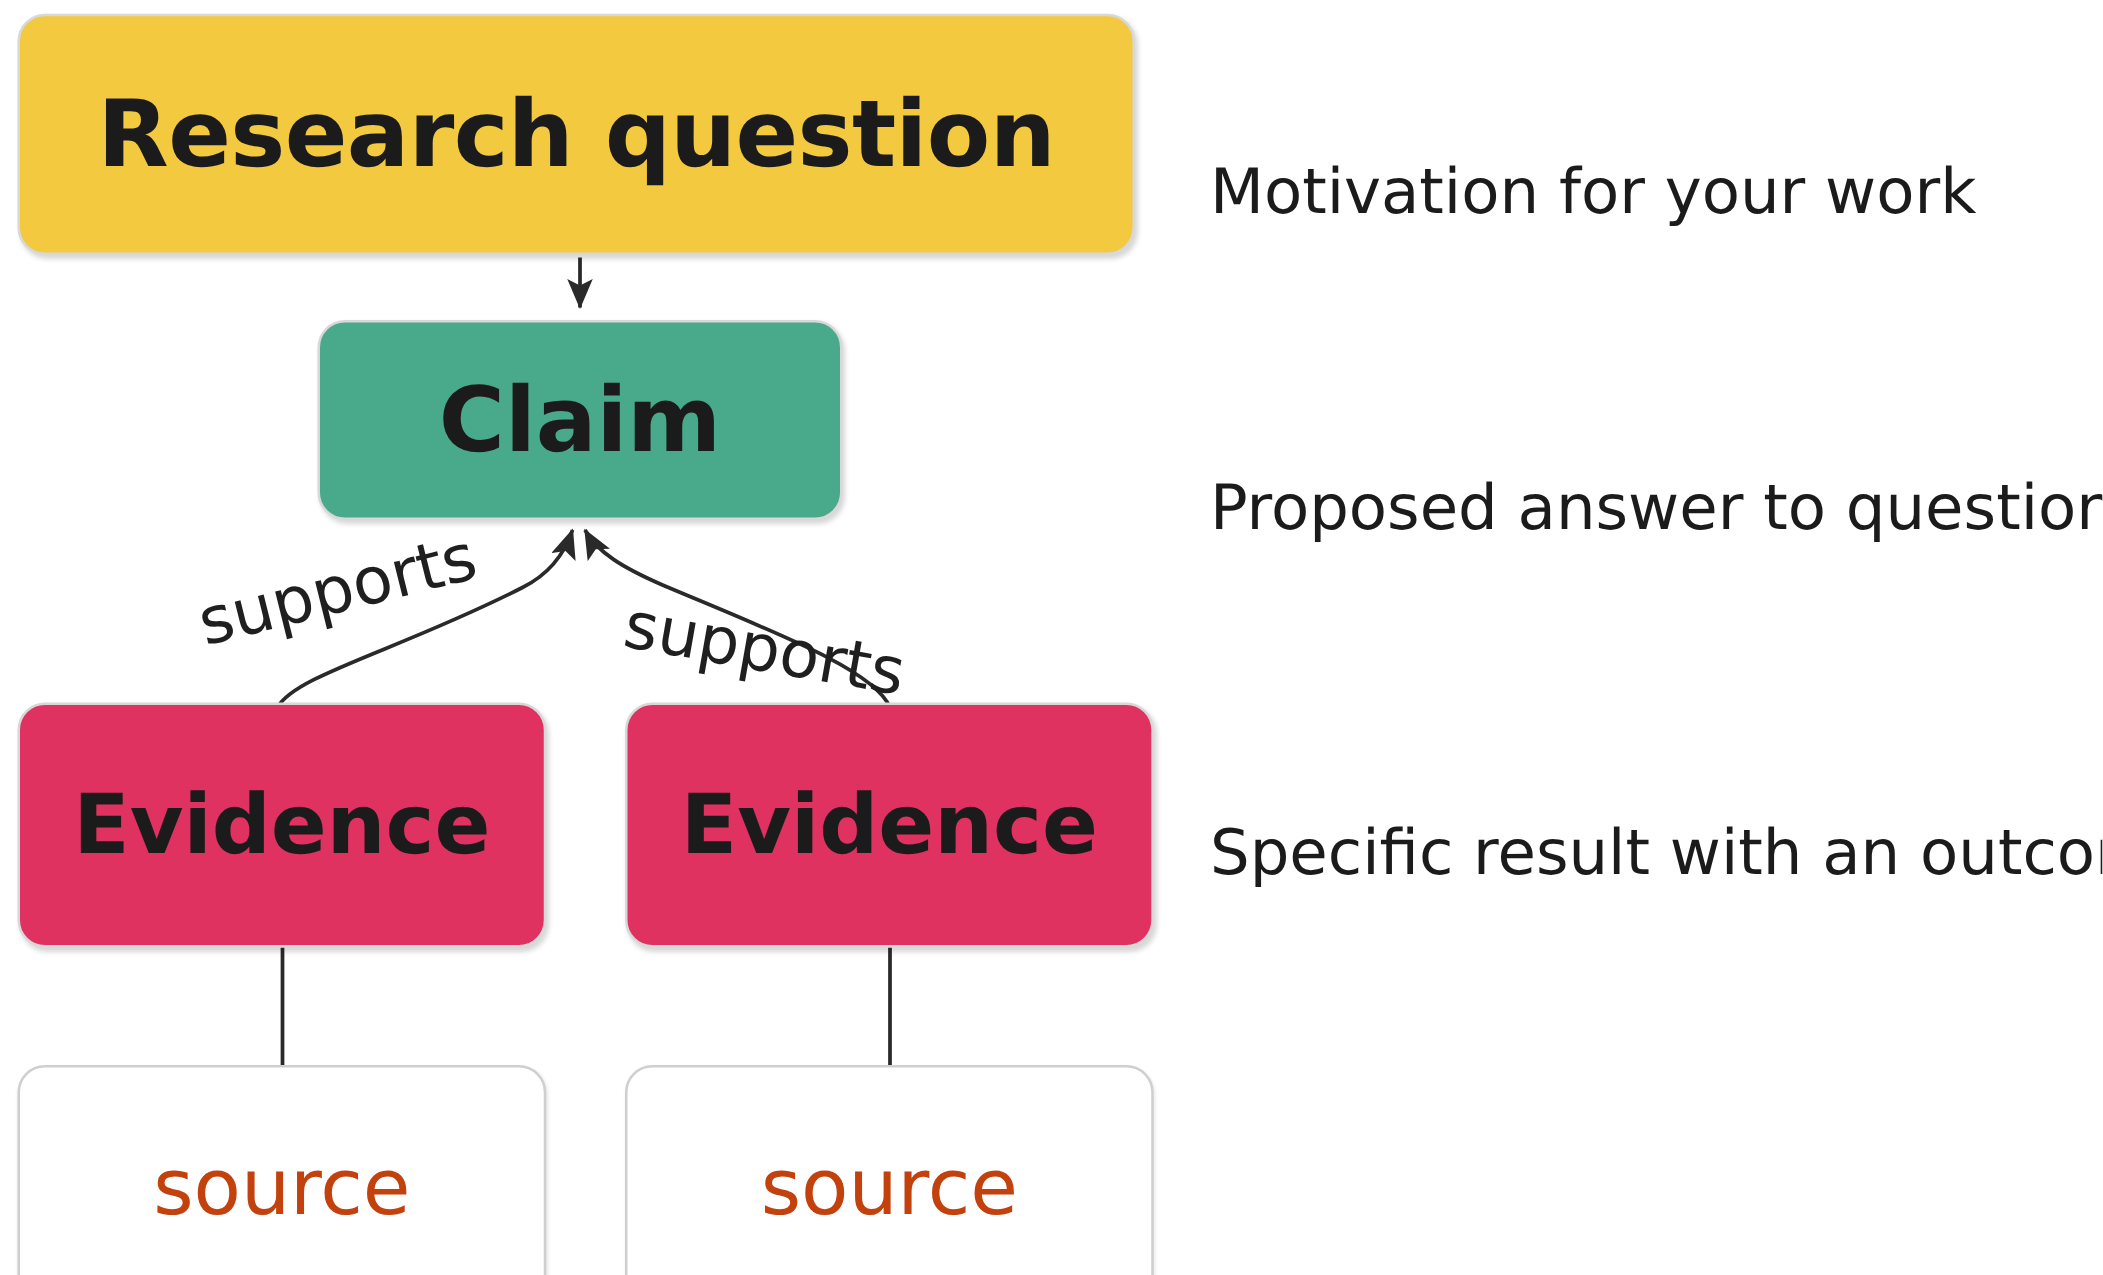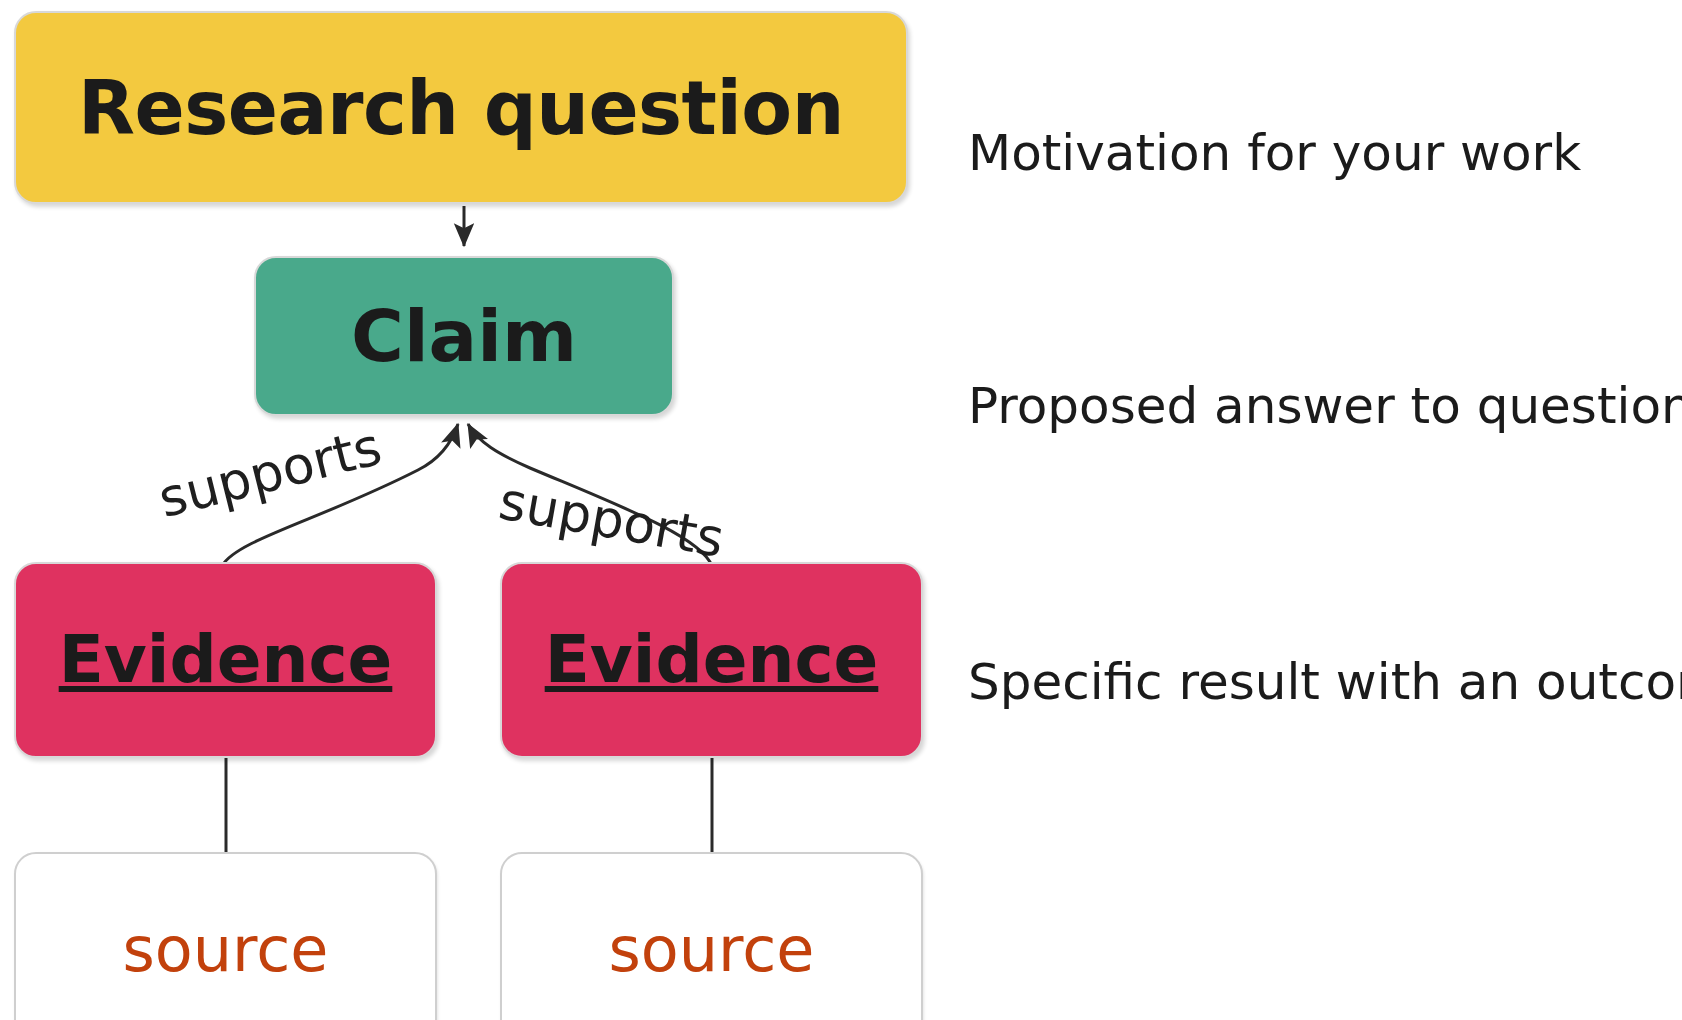--- a/index.html
+++ b/index.html
@@ -70,21 +70,20 @@
     left: 14px;  top: 562px;
     width: 423px; height: 196px;
   }
   #node-evidence-2 {
     left: 500px; top: 562px;
     width: 423px; height: 196px;
   }
   .node.evidence .node-label {
     font-weight: 700;
     font-size: 66px;
-    text-decoration: underline;
   }
 
   #node-source-1 {
     left: 14px;  top: 852px;
     width: 423px; height: 196px;
   }
   #node-source-2 {
     left: 500px; top: 852px;
     width: 423px; height: 196px;
   }

